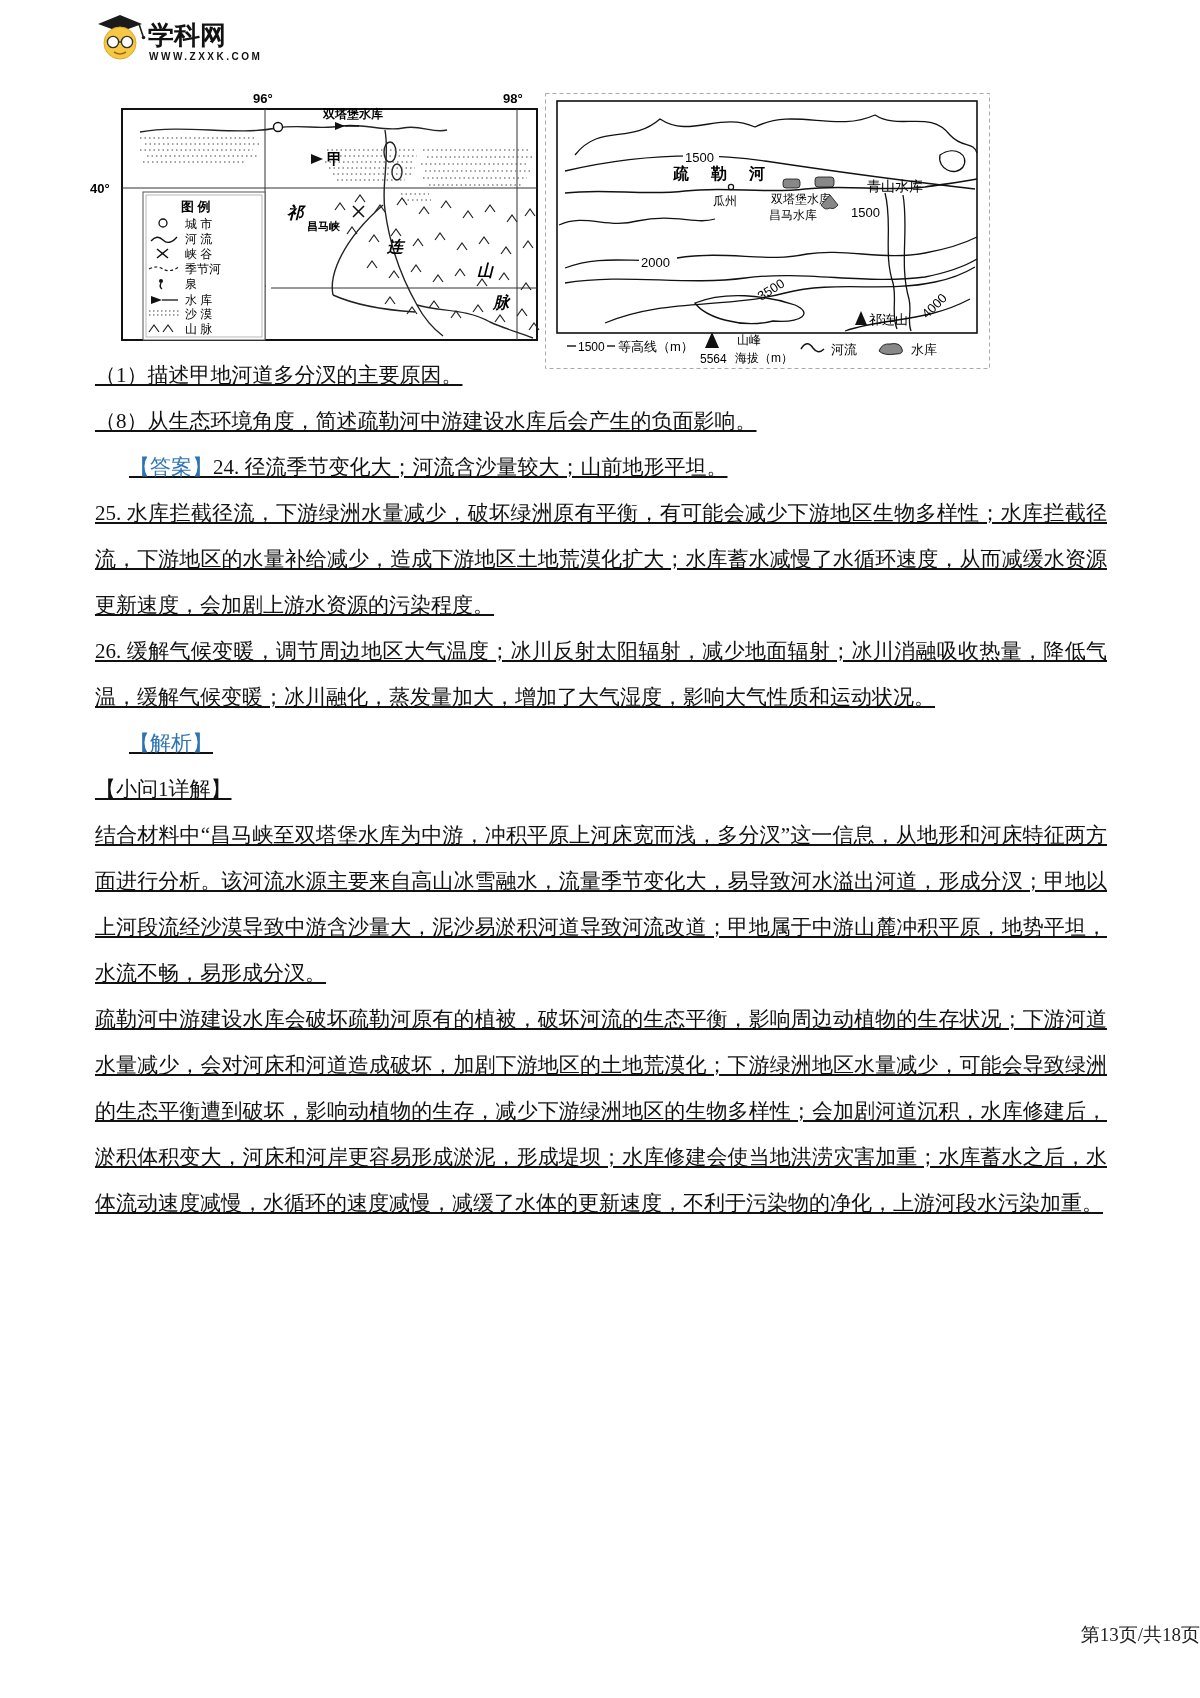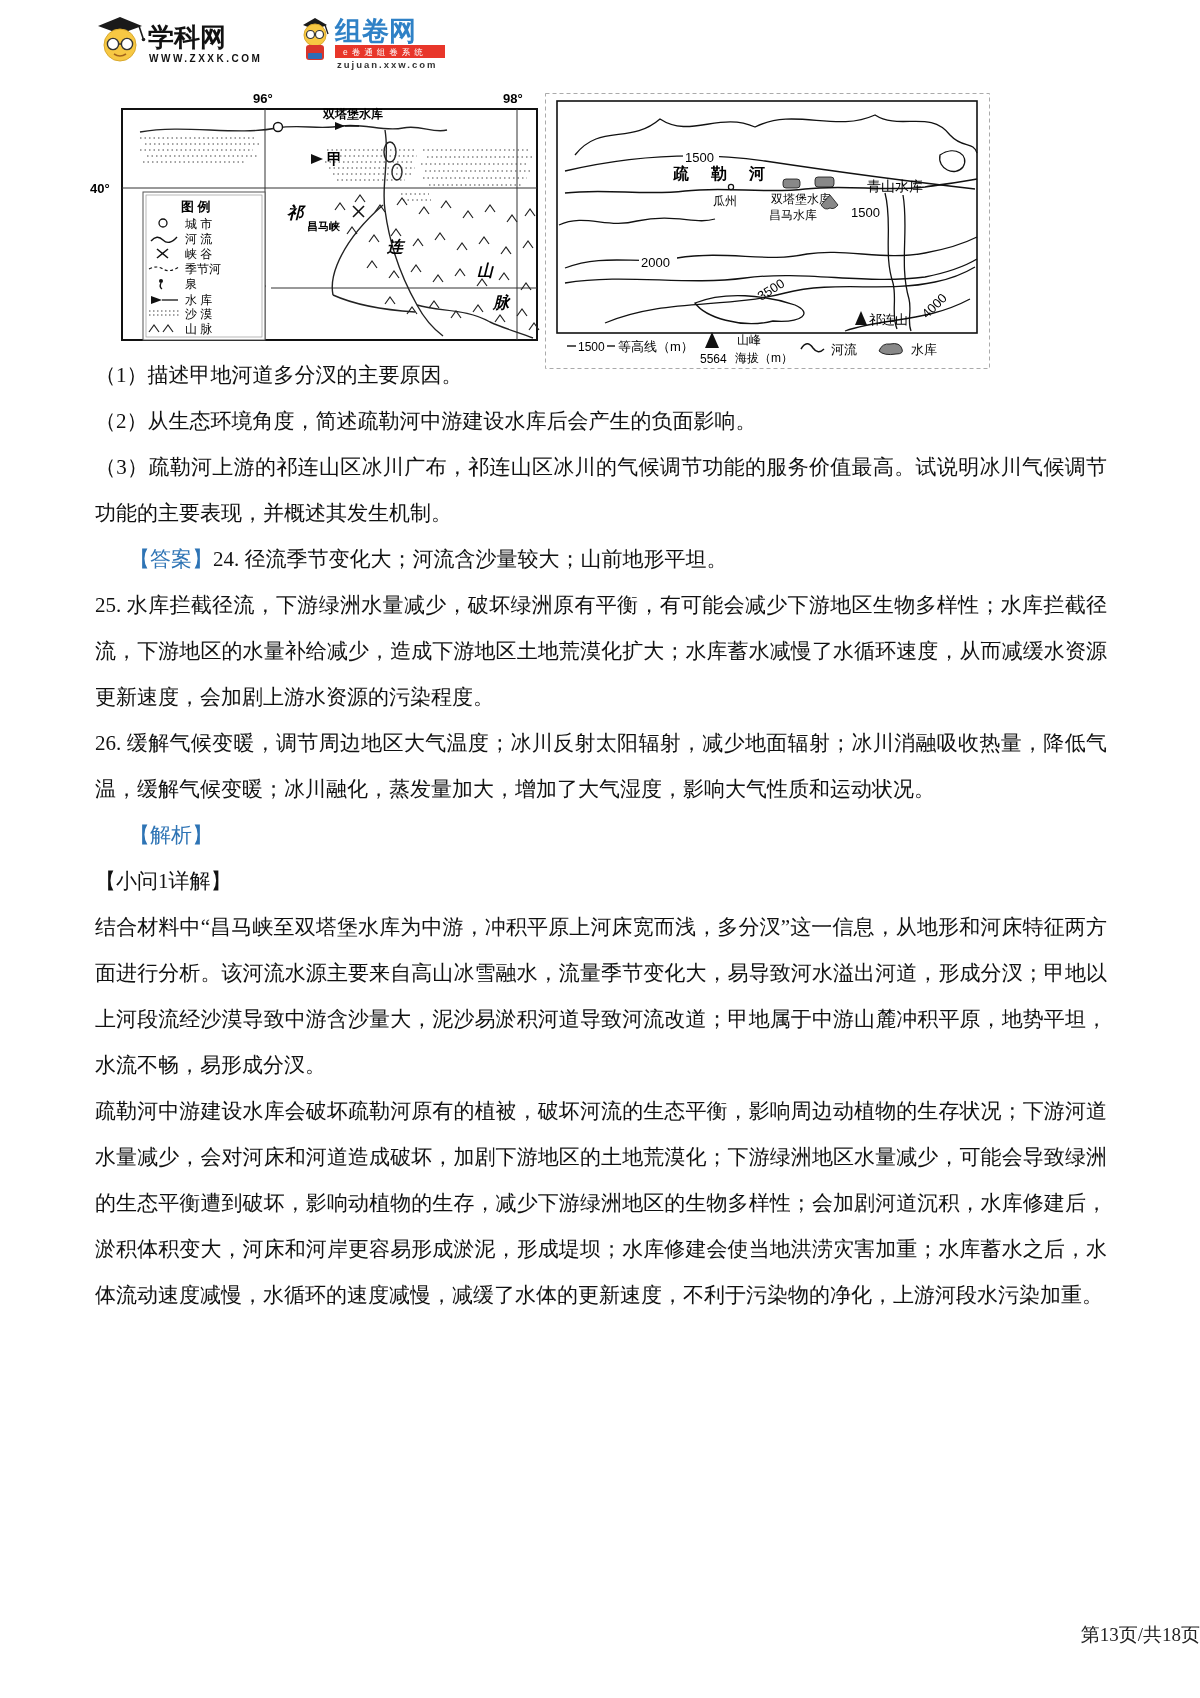--- a/index.html
+++ b/index.html
@@ -13,21 +13,21 @@
   
   .figure{position:absolute;top:88px;left:0;width:1008px;height:285px;}
   .map-left{position:absolute;left:85px;top:2px;}
   .map-right{position:absolute;left:545px;top:5px;}
   svg text{font-family:"Liberation Sans","DejaVu Sans",sans-serif;}
   
   .content{
     position:absolute;top:352px;left:95px;width:1012px;
     font-size:21px;line-height:46px;
   }
-  .content p{margin:0;text-align:justify;text-align-last:left;}
+  .content p{margin:0;text-align:justify;text-align-last:left;text-decoration:underline;}
   .blue{color:#2e74b5;margin-left:34px;}
   .footer{
     position:absolute;top:1622px;left:0;width:1200px;text-align:right;
     font-size:19px;color:#222;
   }
 </style>
 </head>
 <body>
 
 <div class="header">
@@ -38,37 +38,20 @@
         <line x1="49" y1="12" x2="53" y2="24" stroke="#1a1a1a" stroke-width="1.6"></line>
         <circle cx="53.5" cy="25.5" r="1.8" fill="#1a1a1a"></circle>
         <circle cx="30" cy="31" r="16" fill="#f7c843" stroke="#d9a92e" stroke-width="1"></circle>
         <circle cx="23" cy="30" r="5.6" fill="#ffffff" stroke="#333" stroke-width="1.4"></circle>
         <circle cx="37" cy="30" r="5.6" fill="#ffffff" stroke="#333" stroke-width="1.4"></circle>
         <line x1="28.5" y1="30" x2="31.5" y2="30" stroke="#333" stroke-width="1.4"></line>
         <path d="M24,40 Q30,44 36,40" stroke="#a3651c" stroke-width="1.6" fill="none"></path>
       </g>
       <text x="58" y="32" font-size="26" font-weight="bold" fill="#111">学科网</text>
       <text x="59" y="48" font-size="10" font-weight="bold" letter-spacing="2.5" fill="#111">WWW.ZXXK.COM</text>
-    </svg>
-  </div>
-  <div class="logo">
-    <svg width="165" height="58" viewBox="0 0 165 58">
-      <g>
-        <path d="M6,13 L18,6 L30,13 L18,18 Z" fill="#1a1a1a"></path>
-        <line x1="28" y1="13" x2="31" y2="22" stroke="#1a1a1a" stroke-width="1.3"></line>
-        <circle cx="18" cy="23" r="11" fill="#f7c843" stroke="#d9a92e" stroke-width="1"></circle>
-        <circle cx="13.5" cy="22.5" r="4" fill="#fff" stroke="#333" stroke-width="1.2"></circle>
-        <circle cx="22.5" cy="22.5" r="4" fill="#fff" stroke="#333" stroke-width="1.2"></circle>
-        <rect x="9" y="33" width="18" height="15" rx="3" fill="#d8342c"></rect>
-        <rect x="11" y="41" width="14" height="6" rx="1" fill="#2f6db5"></rect>
-      </g>
-      <text x="38" y="28" font-size="27" font-weight="bold" fill="#2f81c6">组卷网</text>
-      <rect x="38" y="33" width="110" height="13" fill="#e8362a"></rect>
-      <text x="46" y="43" font-size="8.5" letter-spacing="4" fill="#ffffff">e卷通组卷系统</text>
-      <text x="40" y="56" font-size="9.5" font-weight="bold" letter-spacing="2" fill="#333">zujuan.xxw.com</text>
     </svg>
   </div>
 </div>
 
 <div class="figure">
 
   <svg class="map-left" width="460" height="262" viewBox="0 0 460 262">
     <defs>
       <path id="mtn" d="M0,0 l5,-7 l5,7" fill="none" stroke="#222" stroke-width="1.2"></path>
     </defs>
@@ -264,22 +247,21 @@
       <path d="M256,256 q6,-10 12,-1 q5,7 11,1" fill="none" stroke="#111" stroke-width="1.5"></path>
       <text x="286" y="261" font-size="13">河流</text>
       <path d="M334,258 q3,-8 11,-7 q10,-2 12,5 q2,5 -6,5 q-12,2 -17,-3 z" fill="#888" stroke="#111" stroke-width="0.9"></path>
       <text x="366" y="261" font-size="13">水库</text>
     </g>
   </svg>
 </div>
 
 <div class="content">
   <p>（1）描述甲地河道多分汊的主要原因。</p>
-  <p>（2）从生态环境角度，简述疏勒河中游建设水库后会产生的负面影响。</p>
-  <p>（3）疏勒河上游的祁连山区冰川广布，祁连山区冰川的气候调节功能的服务价值最高。试说明冰川气候调节功能的主要表现，并概述其发生机制。</p>
+  <p>（8）从生态环境角度，简述疏勒河中游建设水库后会产生的负面影响。</p>
   <p><span class="blue">【答案】</span><span>24. 径流季节变化大；河流含沙量较大；山前地形平坦。</span></p>
   <p>25. 水库拦截径流，下游绿洲水量减少，破坏绿洲原有平衡，有可能会减少下游地区生物多样性；水库拦截径流，下游地区的水量补给减少，造成下游地区土地荒漠化扩大；水库蓄水减慢了水循环速度，从而减缓水资源更新速度，会加剧上游水资源的污染程度。</p>
   <p>26. 缓解气候变暖，调节周边地区大气温度；冰川反射太阳辐射，减少地面辐射；冰川消融吸收热量，降低气温，缓解气候变暖；冰川融化，蒸发量加大，增加了大气湿度，影响大气性质和运动状况。</p>
   <p><span class="blue">【解析】</span></p>
   <p>【小问1详解】</p>
   <p>结合材料中“昌马峡至双塔堡水库为中游，冲积平原上河床宽而浅，多分汊”这一信息，从地形和河床特征两方面进行分析。该河流水源主要来自高山冰雪融水，流量季节变化大，易导致河水溢出河道，形成分汊；甲地以上河段流经沙漠导致中游含沙量大，泥沙易淤积河道导致河流改道；甲地属于中游山麓冲积平原，地势平坦，水流不畅，易形成分汊。</p>
   <p>疏勒河中游建设水库会破坏疏勒河原有的植被，破坏河流的生态平衡，影响周边动植物的生存状况；下游河道水量减少，会对河床和河道造成破坏，加剧下游地区的土地荒漠化；下游绿洲地区水量减少，可能会导致绿洲的生态平衡遭到破坏，影响动植物的生存，减少下游绿洲地区的生物多样性；会加剧河道沉积，水库修建后，淤积体积变大，河床和河岸更容易形成淤泥，形成堤坝；水库修建会使当地洪涝灾害加重；水库蓄水之后，水体流动速度减慢，水循环的速度减慢，减缓了水体的更新速度，不利于污染物的净化，上游河段水污染加重。</p>
 </div>
 
 <div class="footer">第13页/共18页</div>

